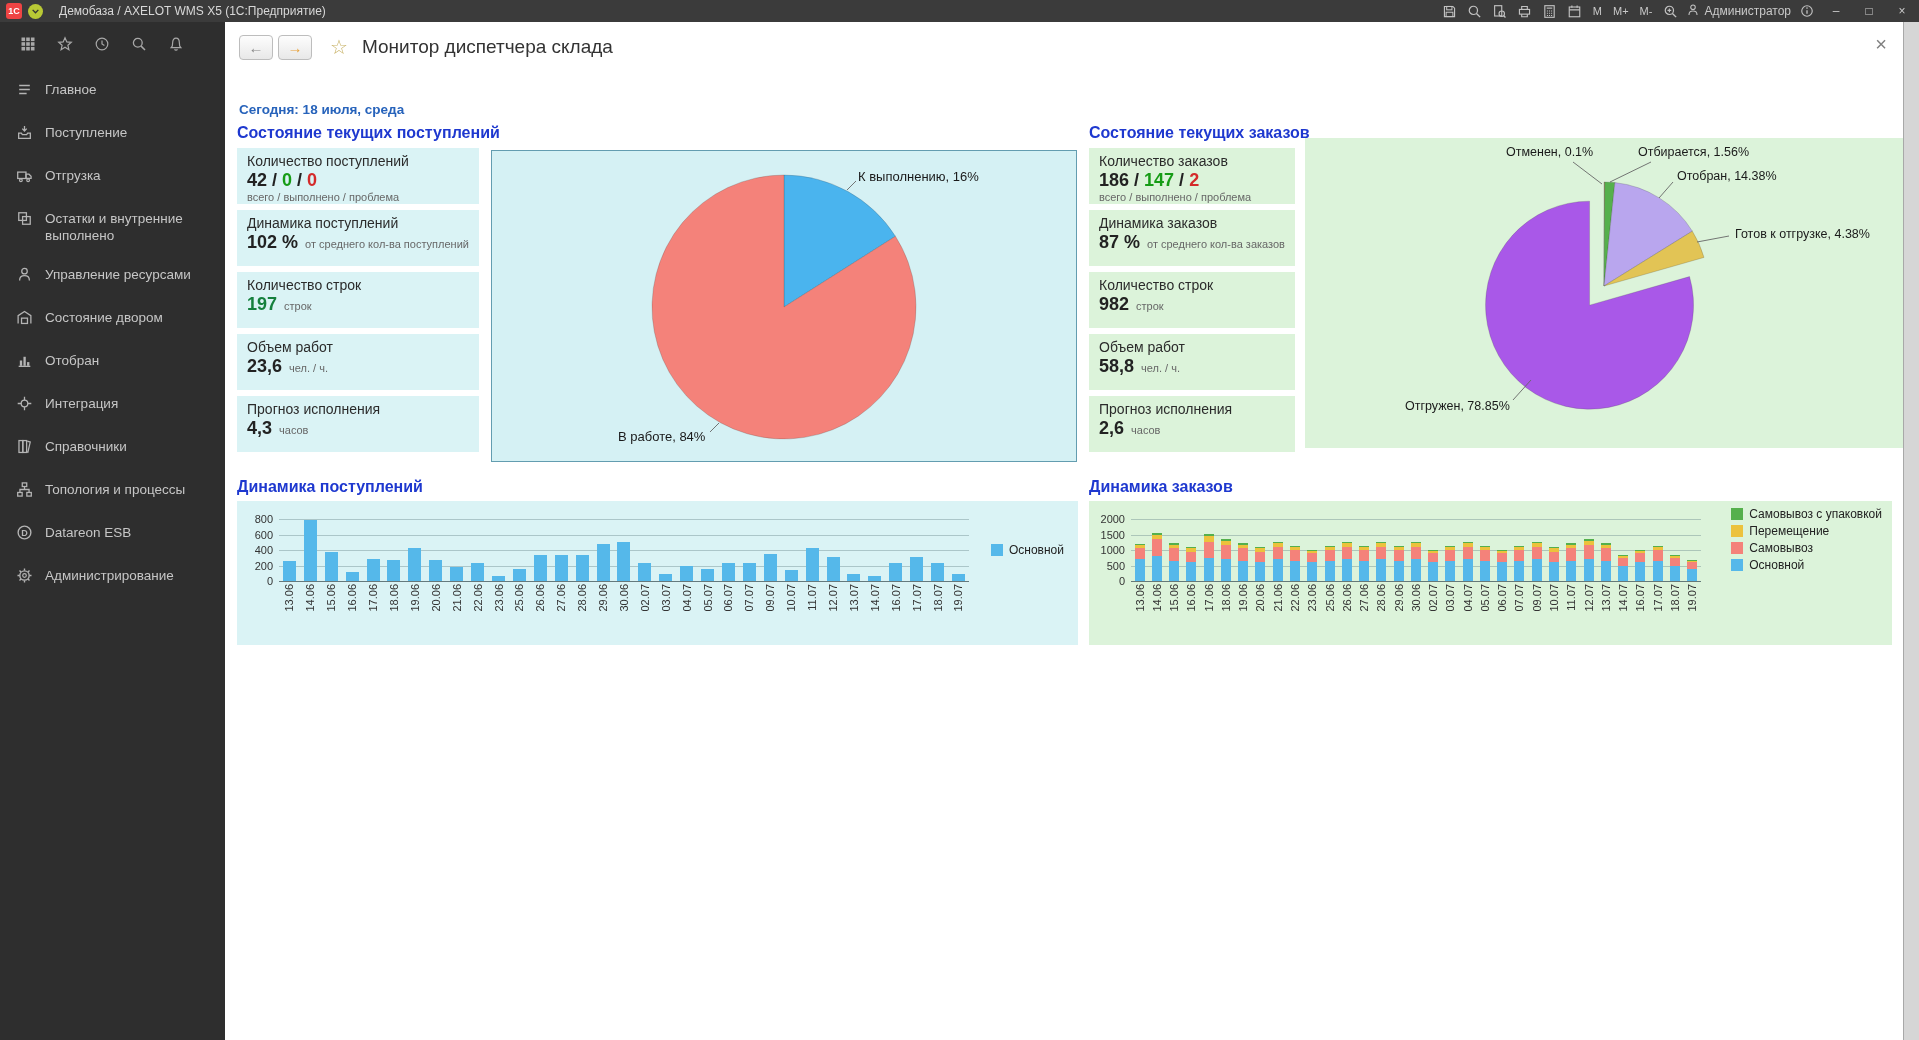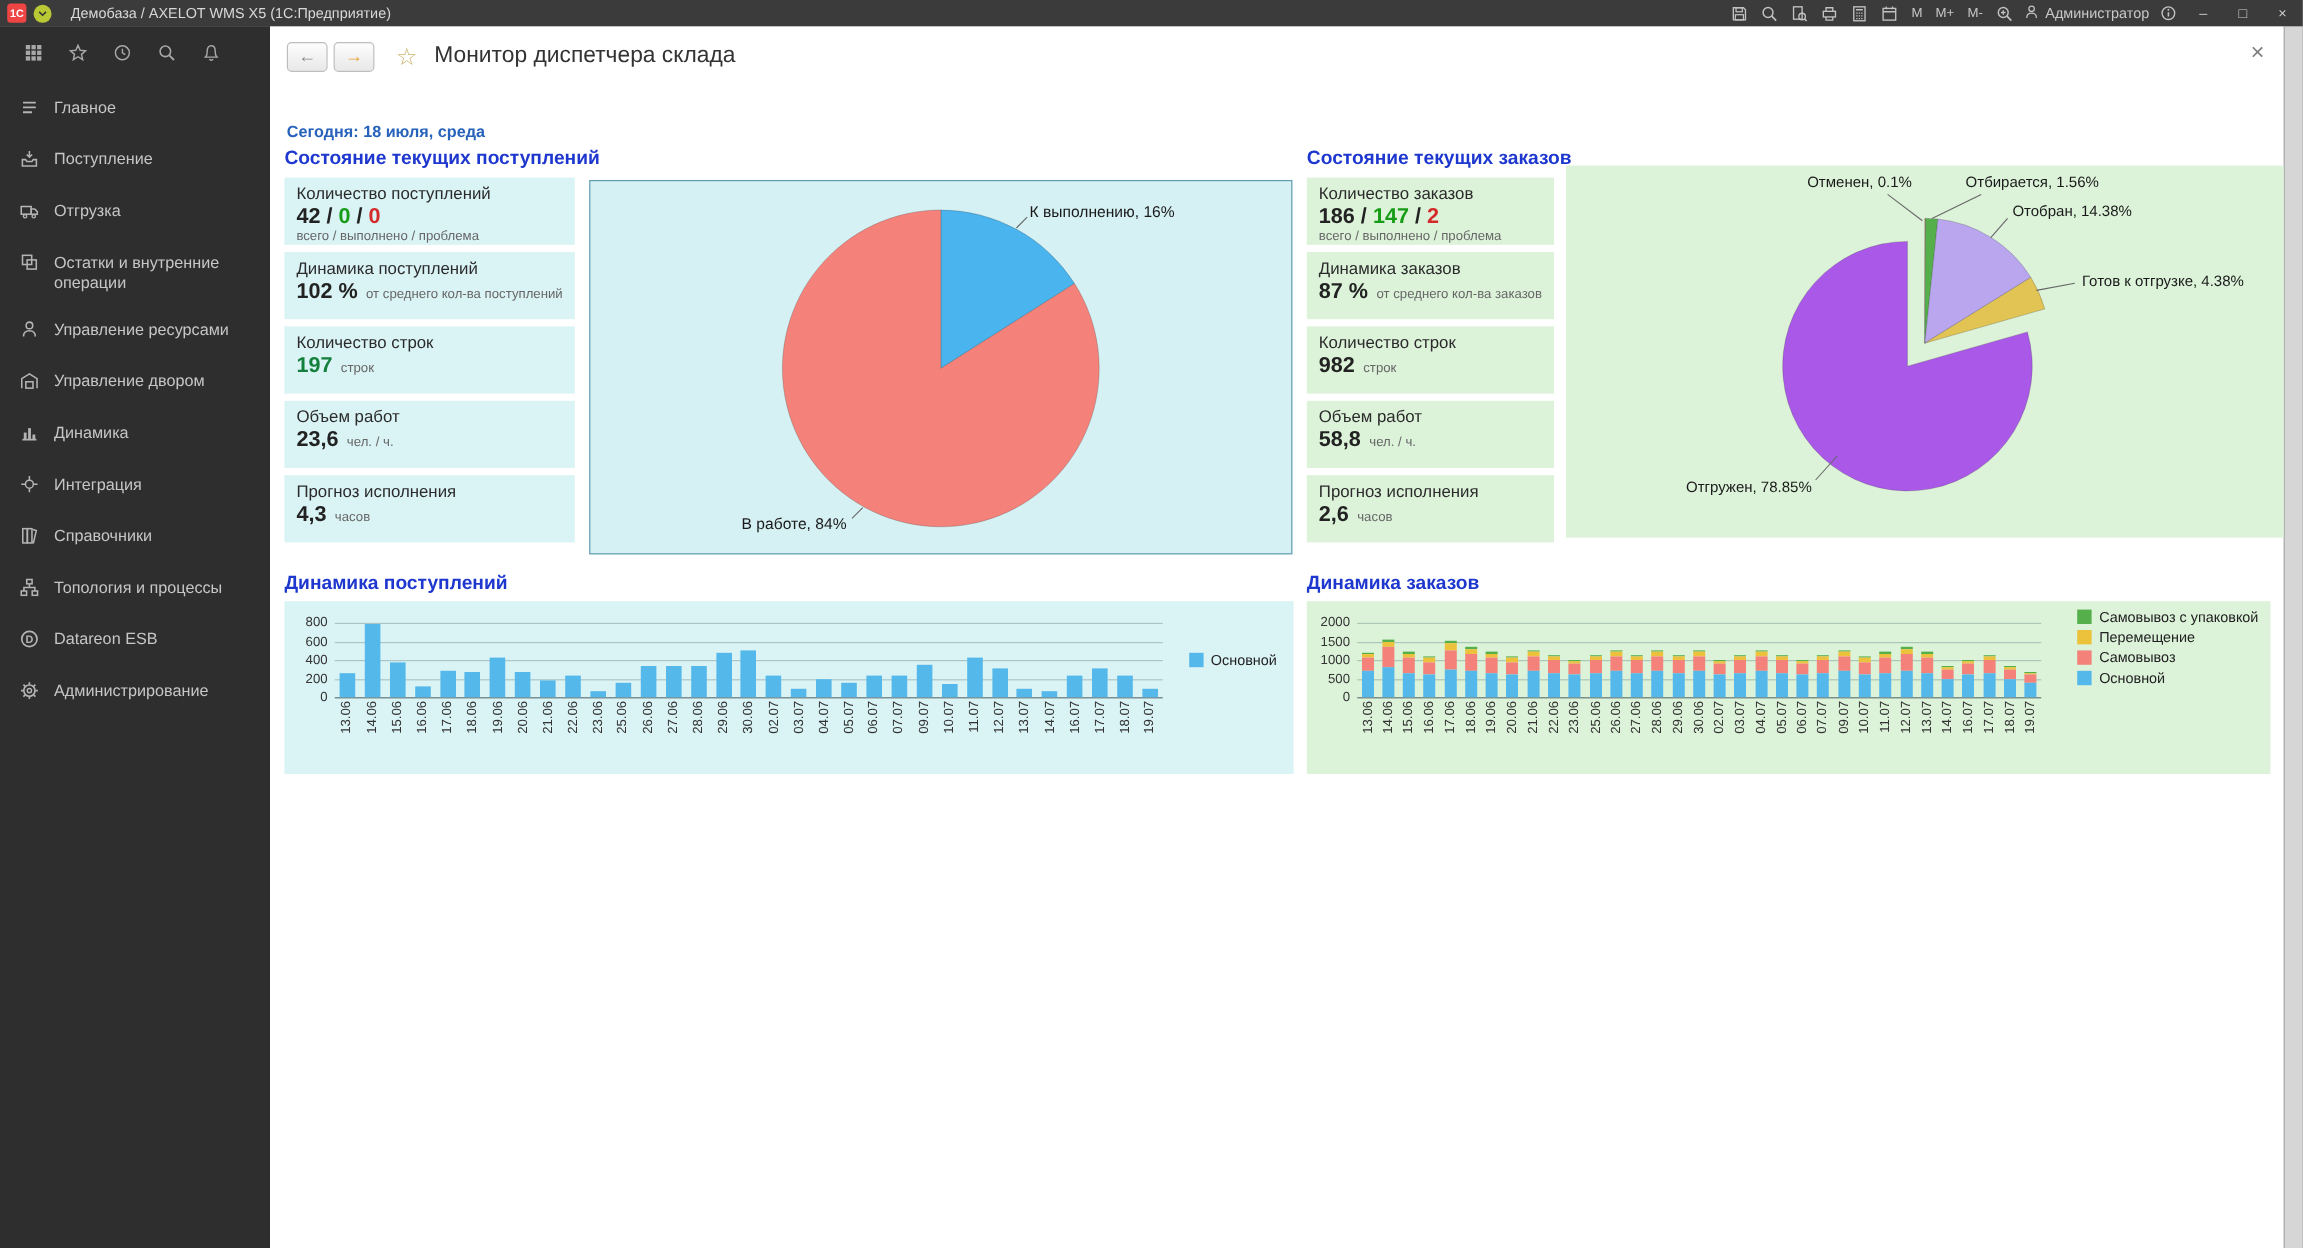--- a/index.html
+++ b/index.html
@@ -227,44 +227,44 @@
                 <circle cx="4.6" cy="12.4" r="1.3" fill="none" stroke="#b4b4b4" stroke-width="1.1"></circle>
                 <circle cx="11.4" cy="12.4" r="1.3" fill="none" stroke="#b4b4b4" stroke-width="1.1"></circle>
               </svg></span>
             <span>Отгрузка</span>
           </div>
           <div class="sb-item">
             <span><svg width="17" height="17" viewBox="0 0 16 16">
                 <rect x="2.6" y="2.6" width="7.2" height="7.2" fill="none" stroke="#b4b4b4" stroke-width="1.2"></rect>
                 <rect x="6.2" y="6.2" width="7.2" height="7.2" fill="none" stroke="#b4b4b4" stroke-width="1.2"></rect>
               </svg></span>
-            <span>Остатки и внутренние операции</span>
+            <span>Остатки и внутренние выполнено</span>
           </div>
           <div class="sb-item">
             <span><svg width="17" height="17" viewBox="0 0 16 16">
                 <circle cx="8" cy="4.9" r="2.6" fill="none" stroke="#b4b4b4" stroke-width="1.2"></circle>
                 <path d="M3.4 13.6 C3.4 10.6 5.4 9.1 8 9.1 C10.6 9.1 12.6 10.6 12.6 13.6" fill="none" stroke="#b4b4b4" stroke-width="1.2"></path>
               </svg></span>
             <span>Управление ресурсами</span>
           </div>
           <div class="sb-item">
             <span><svg width="17" height="17" viewBox="0 0 16 16">
                 <path d="M2 13.6 V6.2 L8 2.4 L14 6.2 V13.6" fill="none" stroke="#b4b4b4" stroke-width="1.2"></path>
                 <rect x="5.2" y="8.6" width="5.6" height="5" fill="none" stroke="#b4b4b4" stroke-width="1.2"></rect>
               </svg></span>
-            <span>Управление двором</span>
+            <span>Состояние двором</span>
           </div>
           <div class="sb-item">
             <span><svg width="17" height="17" viewBox="0 0 16 16">
                 <path d="M2.5 13.5 H13.5" stroke="#b4b4b4" stroke-width="1.2"></path>
                 <rect x="3.6" y="8" width="2.2" height="5" fill="#b4b4b4"></rect>
                 <rect x="7" y="4.5" width="2.2" height="8.5" fill="#b4b4b4"></rect>
                 <rect x="10.4" y="9.5" width="2.2" height="3.5" fill="#b4b4b4"></rect>
               </svg></span>
-            <span>Динамика</span>
+            <span>Отобран</span>
           </div>
           <div class="sb-item">
             <span><svg width="17" height="17" viewBox="0 0 16 16">
                 <circle cx="8" cy="8" r="3.1" fill="none" stroke="#b4b4b4" stroke-width="1.2"></circle>
                 <path d="M8 1.6 V4.9 M8 11.1 V14.4 M1.6 8 H4.9 M11.1 8 H14.4" stroke="#b4b4b4" stroke-width="1.2"></path>
               </svg></span>
             <span>Интеграция</span>
           </div>
           <div class="sb-item">
             <span><svg width="17" height="17" viewBox="0 0 16 16">

